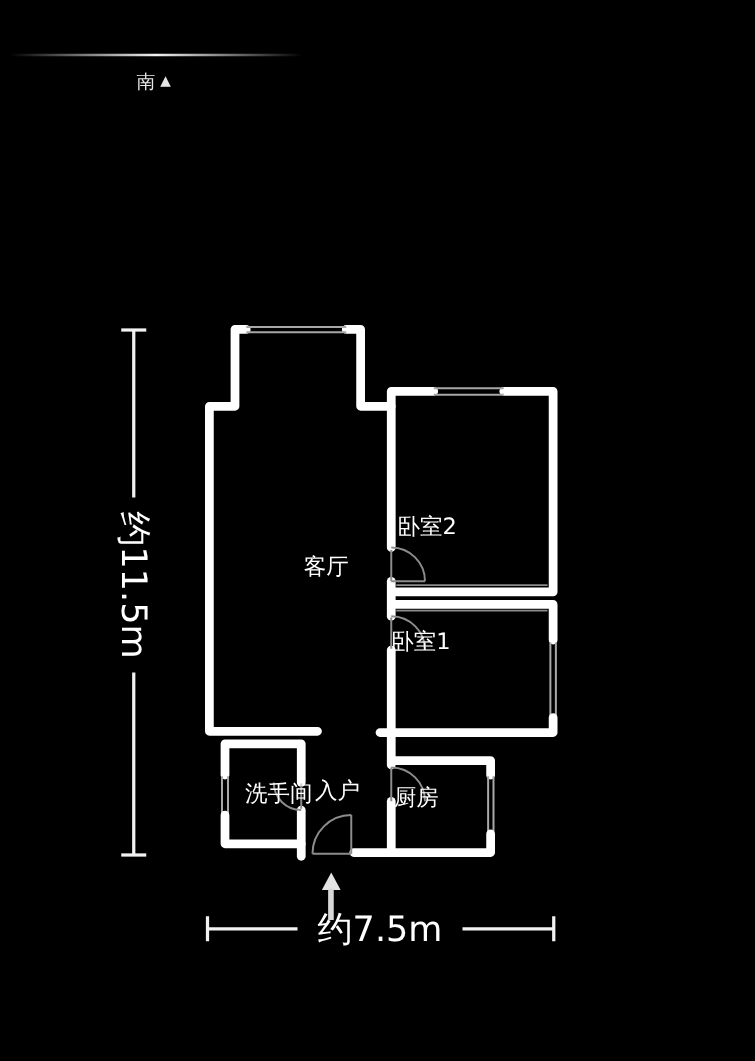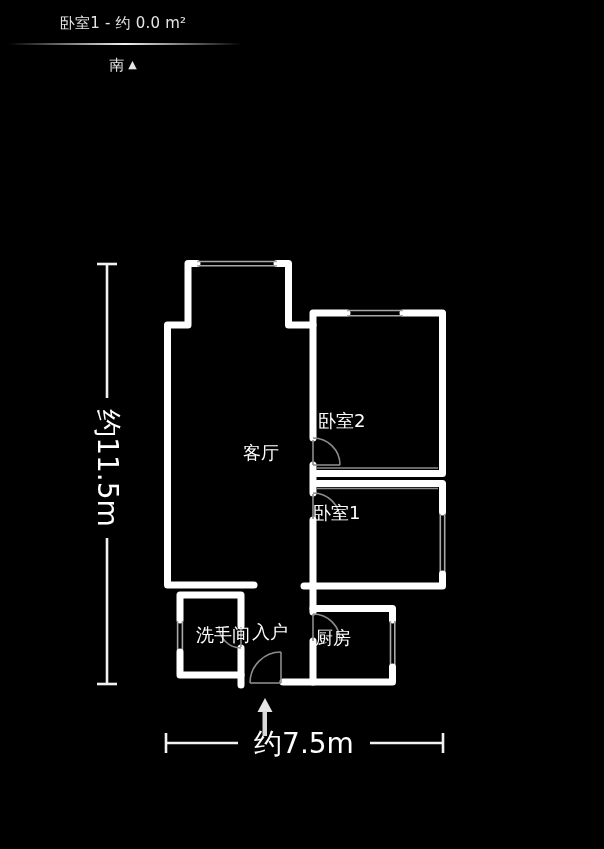--- a/index.html
+++ b/index.html
@@ -31,21 +31,20 @@
     .inner { stroke: #8c8c8c; stroke-width: 1.4; fill: none; }
     .dim  { stroke: #f2f2f2; stroke-width: 2.6; fill: none; }
     .room-label { fill: #ffffff; font-size: 18px; font-family: "DejaVu Sans", "Liberation Sans", sans-serif; }
     .dim-label  { fill: #ffffff; font-size: 28px; font-family: "DejaVu Sans", "Liberation Sans", sans-serif; }
   </style>
 </head>
 <body>
 
 <div class="stage">
 
-  <div class="header-title">卧室1 - 约 0.0 m²</div>
   <div class="header-divider"></div>
   <div class="orientation">
     <span>南</span><span class="tri">▲</span>
   </div>
 
   <svg class="plan" width="604" height="849" viewBox="0 0 604 849">
 
     <g>
       <path class="wall" d="M254,585 L167.5,585 L167.5,325 L188,325 L188,263.5 L197,263.5"></path>
       <path class="wall" d="M277,263.5 L288.5,263.5 L288.5,325 L313,325"></path>

